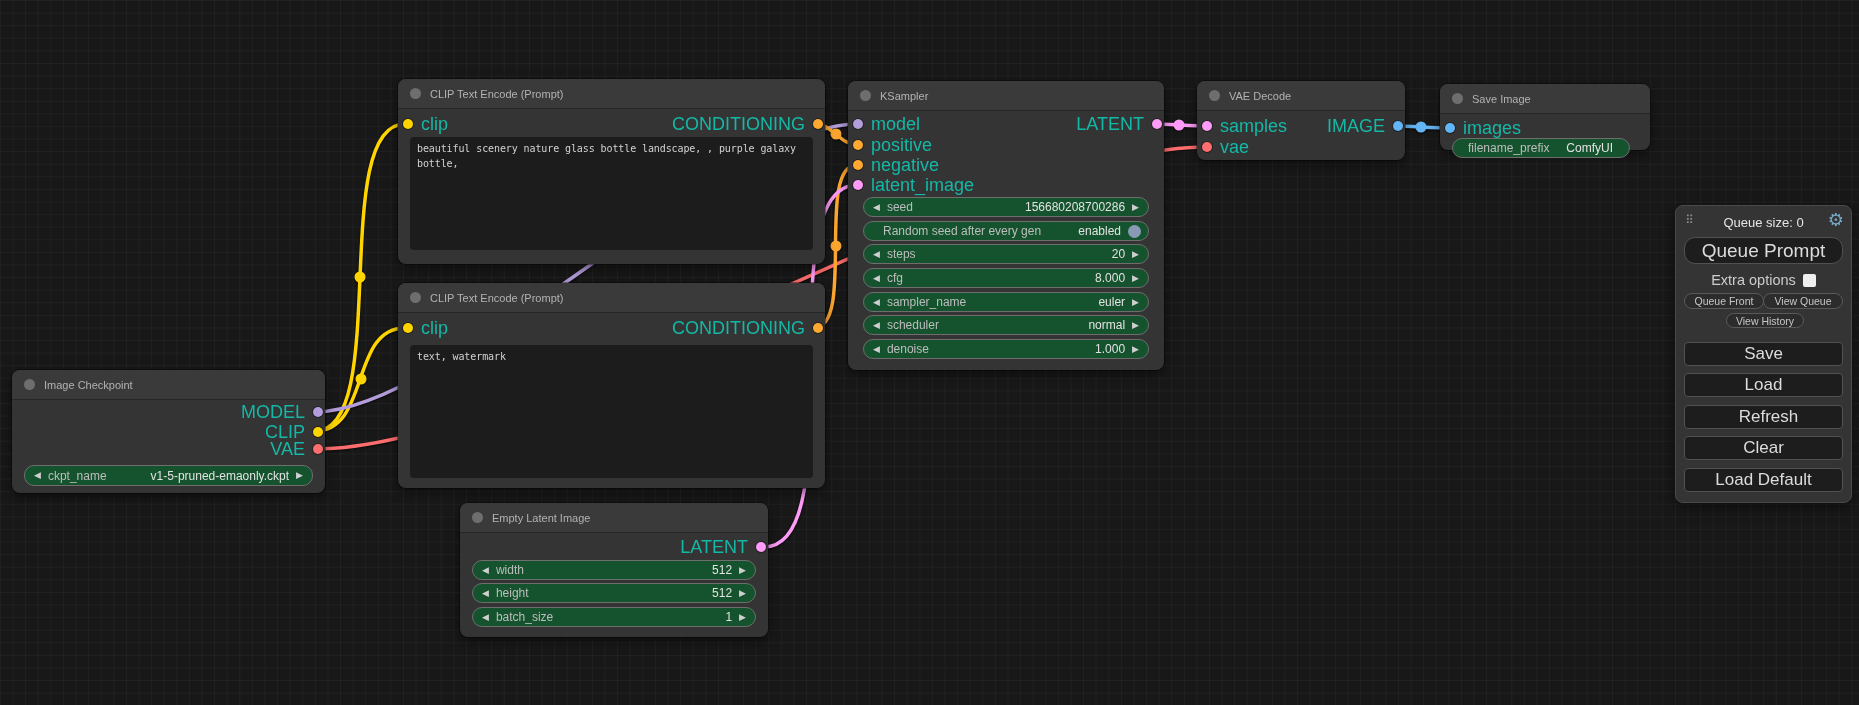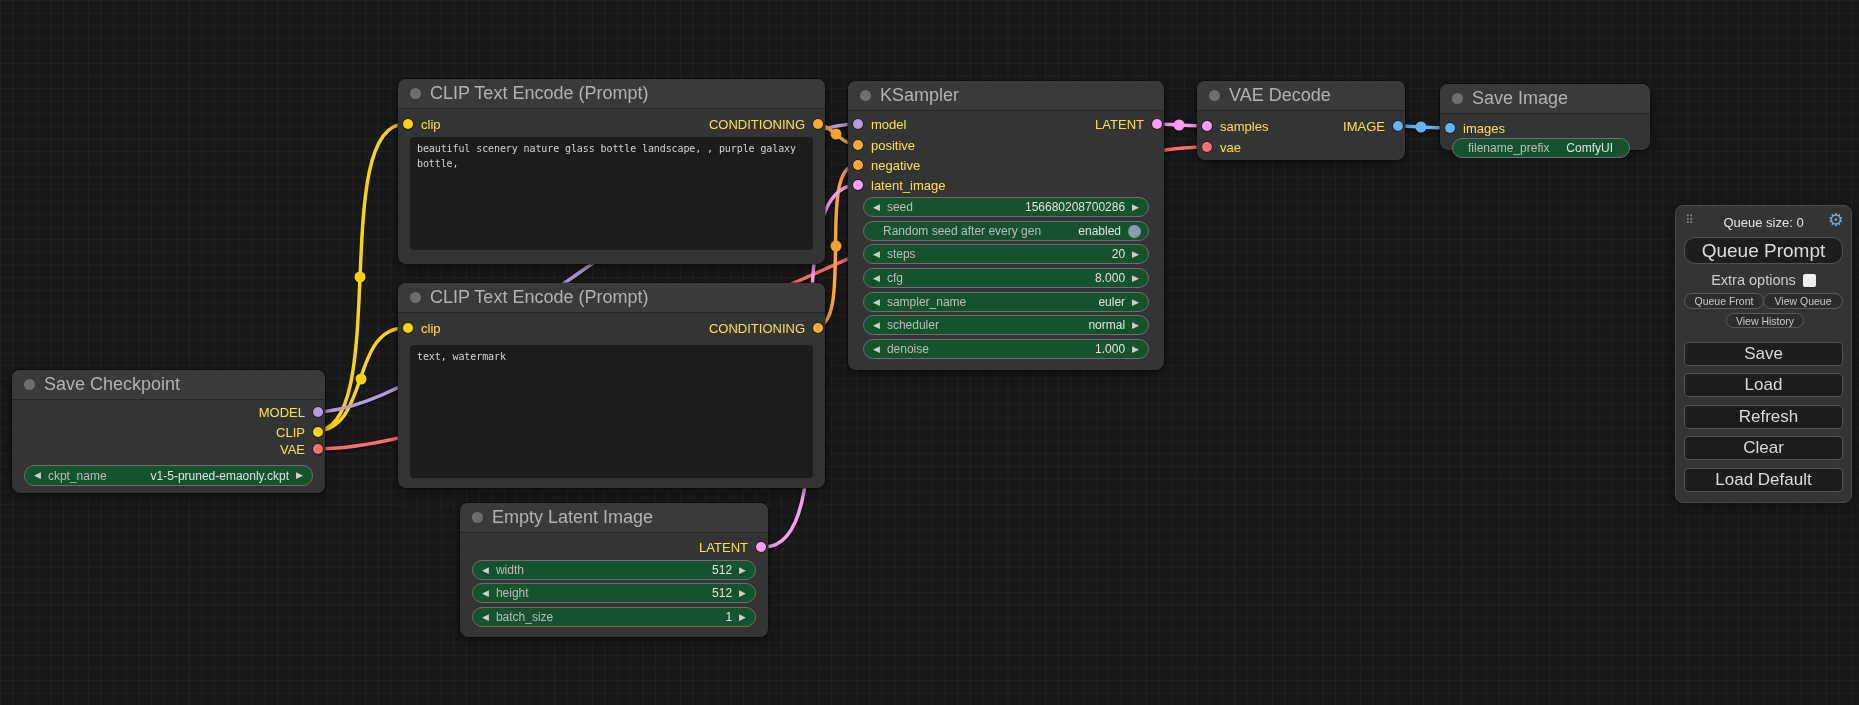--- a/index.html
+++ b/index.html
@@ -16,22 +16,22 @@
   .node{
     position:absolute;z-index:2;background:#343434;border-radius:8px;
     box-shadow:0 4px 12px rgba(0,0,0,0.5), 0 0 0 1px rgba(0,0,0,0.35);
   }
   .node-title{
     height:30px;display:flex;align-items:center;gap:9px;padding:0 12px;
     background:#3a3a3a;border-radius:8px 8px 0 0;border-bottom:1px solid #262626;
     box-sizing:border-box;
   }
   .status-dot{width:11px;height:11px;border-radius:50%;background:#6e6e6e;flex:none;}
-  .title-text{color:#b2b2b2;font-size:18px;white-space:nowrap;}
-  .port{position:absolute;display:flex;align-items:center;gap:8px;height:14px;color:#fde047;font-size:13px;white-space:nowrap;justify-content:flex-end;}
+  .title-text{color:#b2b2b2;font-size:11px;white-space:nowrap;}
+  .port{position:absolute;display:flex;align-items:center;gap:8px;height:14px;color:#14b8a6;font-size:18px;white-space:nowrap;justify-content:flex-end;}
   .port.in{left:5px;}
   .port.out{right:2px;flex-direction:row-reverse;}
   .dot{width:10px;height:10px;border-radius:50%;flex:none;box-shadow:0 0 0 1px rgba(0,0,0,0.35);}
   .dot.model{background:#B39DDB;} .dot.clip{background:#FFD500;}
   .dot.vae{background:#FF6E6E;} .dot.cond{background:#FFA931;}
   .dot.latent{background:#FF9CF9;} .dot.image{background:#64B5F6;}
   .widget{
     position:absolute;height:20px;box-sizing:border-box;background:#14532d;
     border:1px solid #6e6e6e;border-radius:10px;display:flex;align-items:center;
     padding:0 9px;font-size:12px;color:#c4c4c4;white-space:nowrap;
@@ -102,21 +102,21 @@
   <circle cx="361" cy="379" r="5.5" fill="#FFD500"></circle>
   <circle cx="836" cy="134" r="5.5" fill="#FFA931"></circle>
   <circle cx="836" cy="246" r="5.5" fill="#FFA931"></circle>
   <circle cx="1179" cy="125" r="5.5" fill="#FF9CF9"></circle>
   <circle cx="1421" cy="127" r="5.5" fill="#64B5F6"></circle>
 </svg>
 
 <div class="node" id="node-load-checkpoint">
   <div class="node-title">
     <span class="status-dot"></span>
-    <span class="title-text">Save Checkpoint</span>
+    <span class="title-text">Image Checkpoint</span>
   </div>
   <div class="port out" style="top:35px">
     <span class="dot model"></span>
     <span>MODEL</span>
   </div>
   <div class="port out" style="top:55px">
     <span class="dot clip"></span>
     <span>CLIP</span>
   </div>
   <div class="port out" style="top:72px">

